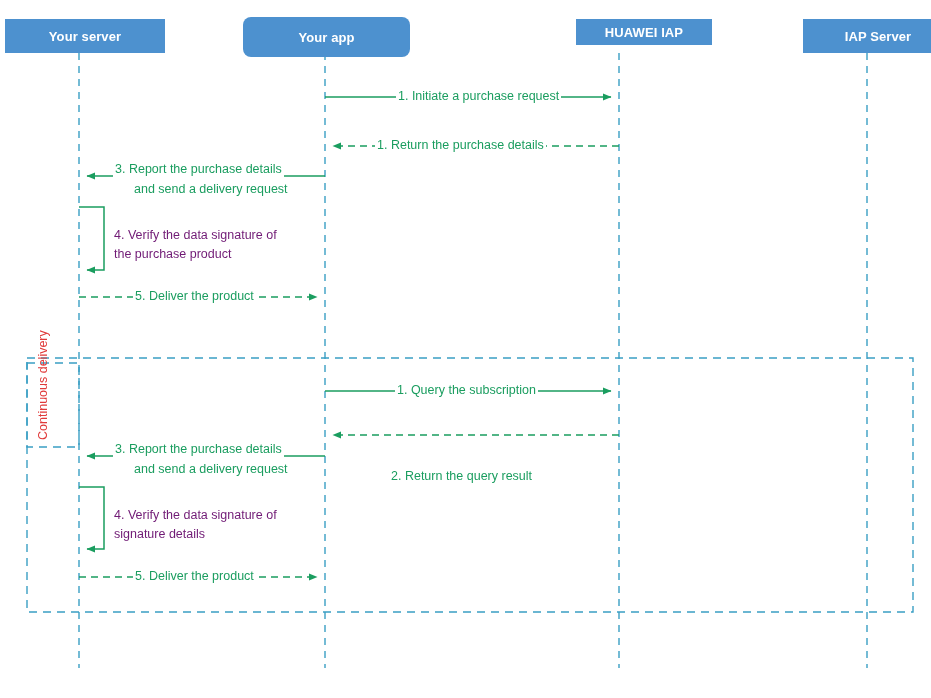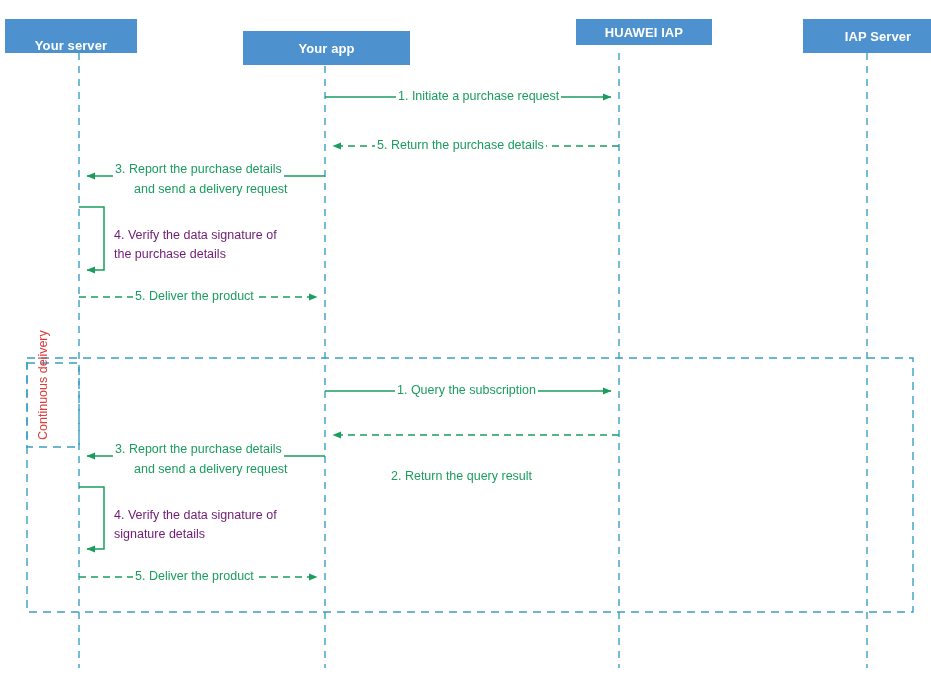--- a/index.html
+++ b/index.html
@@ -123,56 +123,56 @@
 
     <g fill="none" stroke="#1a9d5f" stroke-width="1.5">
       <path d="M79,487 L104,487 L104,549 L87,549" marker-end="url(#arrowGreenL)"></path>
     </g>
 
     <g>
       <line x1="79" y1="577" x2="317" y2="577" stroke="#1a9d5f" stroke-width="1.5" stroke-dasharray="7,5" marker-end="url(#arrowGreen)"></line>
     </g>
   </svg>
 
-  <div class="actor-box" style="left:5px; top:19px; width:132px; height:34px;align-items:flex-end;">
+  <div class="actor-box" style="left:5px; top:19px; width:160px; height:34px;">
     <span>Your server</span>
   </div>
 
-  <div class="actor-box" style="left:243px; top:31px; width:167px; height:34px;">
+  <div class="actor-box" style="left:243px; top:17px; width:167px; height:40px;border-radius:8px;">
     <span>Your app</span>
   </div>
 
   <div class="actor-box" style="left:576px; top:19px; width:136px; height:26px;">
     <span>HUAWEI IAP</span>
   </div>
 
   <div class="actor-box" style="left:803px; top:19px; width:150px; height:34px;">
     <span>IAP Server</span>
   </div>
 
   <div class="msg-label" style="left:396px; top:89px;">
     <span>1. Initiate a purchase request</span>
   </div>
 
   <div class="msg-label" style="left:375px; top:138px;">
-    <span>5. Return the purchase details</span>
+    <span>1. Return the purchase details</span>
   </div>
 
   <div class="msg-label" style="left:113px; top:162px;">
     <span>3. Report the purchase details</span>
   </div>
   <div class="msg-label" style="left:132px; top:182px;">
     <span>and send a delivery request</span>
   </div>
 
   <div class="note-label" style="left:114px; top:226px;">
     <span>4. Verify the data signature of</span>
   </div>
   <div class="note-label" style="left:114px; top:245px;">
-    <span>the purchase details</span>
+    <span>the purchase product</span>
   </div>
 
   <div class="msg-label" style="left:133px; top:289px;">
     <span>5. Deliver the product</span>
   </div>
 
   <div class="msg-label" style="left:395px; top:383px;">
     <span>1. Query the subscription</span>
   </div>
 

